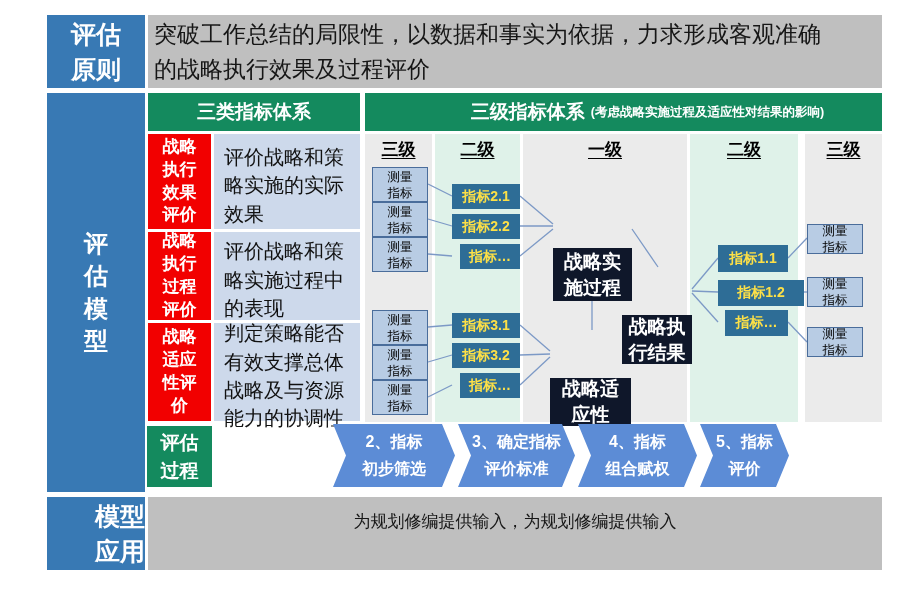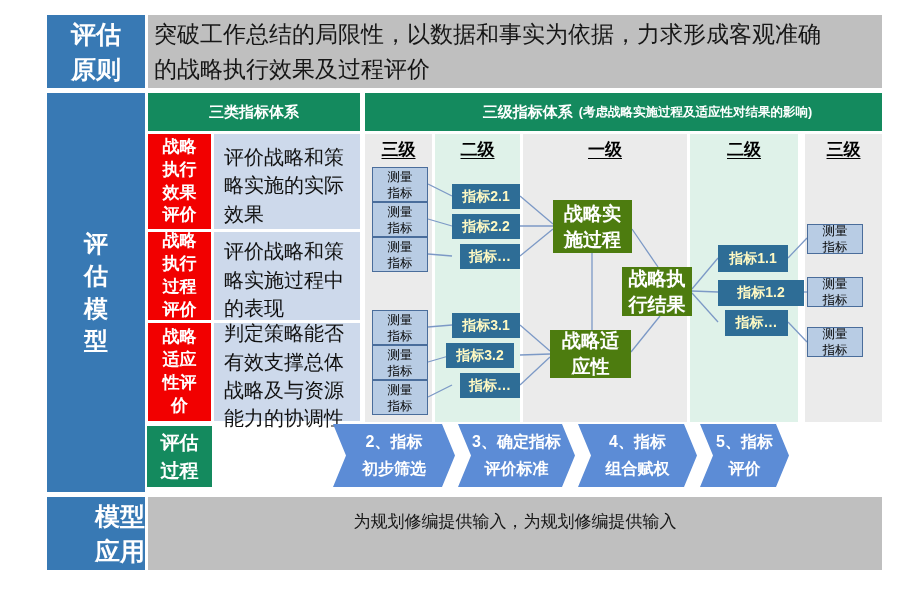--- a/index.html
+++ b/index.html
@@ -13,44 +13,44 @@
   
   .bluelbl { background:#3879B4; color:#fff; font-weight:bold; font-size:25px;
              display:flex; align-items:center; justify-content:center; text-align:center;
              line-height:1.4; }
   
   .graybox { background:#BFBFBF; color:#161616; }
 
   
   .ghead { background:#148A5E; color:#fff; font-weight:bold;
            display:flex; align-items:center; justify-content:center; }
-  .ghead .main { font-size:15px; }
+  .ghead .main { font-size:19px; }
   .ghead .note { font-size:12.5px; margin-left:6px; }
 
   
   .redlbl { background:#F20000; color:#fff; font-weight:bold; font-size:17px;
             display:flex; align-items:center; justify-content:center; text-align:center;
             line-height:1.35; }
   .descbox { background:#CDD9EB; color:#111; font-size:20px; line-height:1.42;
              display:flex; align-items:center; padding:8px 4px 0 10px; }
 
   
   .diagram { left:365px; top:134px; width:517px; height:288px; }
   .colbg { position:absolute; top:0; height:288px; }
   .col-gray { background:#EBEBEB; }
   .col-mint { background:#DFF2E9; }
   .collbl { position:absolute; top:4px; height:24px; color:#000; font-weight:bold; font-size:17px;
             text-align:center; text-decoration:underline; text-underline-offset:3px; }
   .measure { position:absolute; width:56px; height:35px; background:#B8CCE4; border:1px solid #4A6D9B;
              color:#000; font-size:12.5px; line-height:1.28; text-align:center;
              display:flex; align-items:center; justify-content:center; }
-  .ind2 { position:absolute; background:#2E6D96; color:#fef9c3; font-weight:bold; font-size:14px;
+  .ind2 { position:absolute; background:#2E6D96; color:#fde047; font-weight:bold; font-size:14px;
           display:flex; align-items:center; justify-content:center; }
-  .lvl1 { position:absolute; background:#4d7c0f; color:#fff; font-weight:bold; font-size:19px;
-          line-height:1.35; display:flex; align-items:center; justify-content:center; text-align:center; }
+  .lvl1 { position:absolute; background:#0f172a; color:#fff; font-weight:bold; font-size:19px;
+          line-height:1.35; display:flex; align-items:center; justify-content:center; text-align:center;margin-top:48px; }
   .lines { position:absolute; left:0; top:0; }
 
   
   .procLbl { background:#148A5E; color:#fff; font-weight:bold; font-size:19px;
              display:flex; align-items:center; justify-content:center; text-align:center; line-height:1.45; }
   .chev { position:absolute; top:424px; height:63px; background:#5C8CD6; color:#fff; font-weight:bold;
           font-size:16px; line-height:1.65; display:flex; align-items:center; justify-content:center;
           text-align:center;
           clip-path: polygon(0 0, calc(100% - 13px) 0, 100% 50%, calc(100% - 13px) 100%, 0 100%, 13px 50%); }
   .chev.first { clip-path: polygon(0 0, calc(100% - 13px) 0, 100% 50%, calc(100% - 13px) 100%, 0 100%); }
@@ -156,21 +156,21 @@
     <div class="measure pre" style="left:7px; top:211px;">测量
 指标</div>
     <div class="measure pre" style="left:7px; top:246px;">测量
 指标</div>
 
     <div class="ind2" style="left:87px; top:50px; width:68px; height:25px;">指标2.1</div>
     <div class="ind2" style="left:87px; top:80px; width:68px; height:25px;">指标2.2</div>
     <div class="ind2" style="left:95px; top:110px; width:60px; height:25px;">指标…</div>
 
     <div class="ind2" style="left:87px; top:179px; width:68px; height:25px;">指标3.1</div>
-    <div class="ind2" style="left:81px; top:209px; width:68px; height:25px;">指标3.2</div>
+    <div class="ind2" style="left:87px; top:209px; width:68px; height:25px;">指标3.2</div>
     <div class="ind2" style="left:95px; top:239px; width:60px; height:25px;">指标…</div>
 
     <div class="lvl1 pre" style="left:188px; top:66px; width:79px; height:53px;">战略实
 施过程</div>
     <div class="lvl1 pre" style="left:257px; top:133px; width:70px; height:49px;">战略执
 行结果</div>
     <div class="lvl1 pre" style="left:185px; top:196px; width:81px; height:48px;">战略适
 应性</div>
 
     <div class="ind2" style="left:353px; top:111px; width:70px; height:27px;">指标1.1</div>

